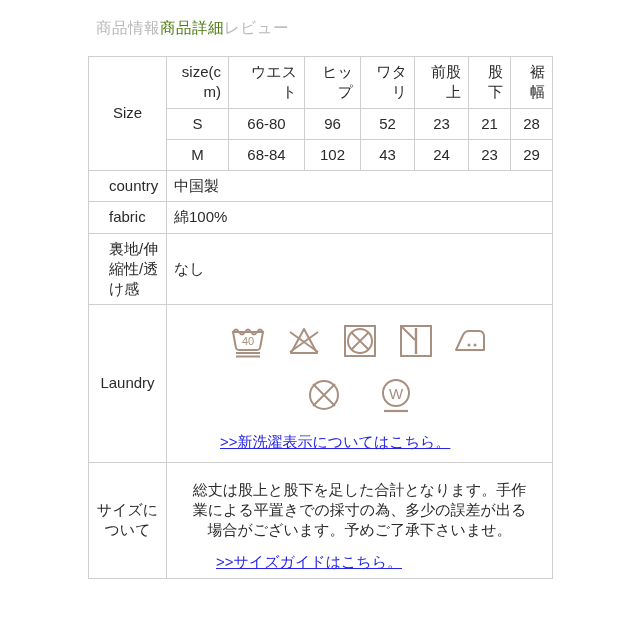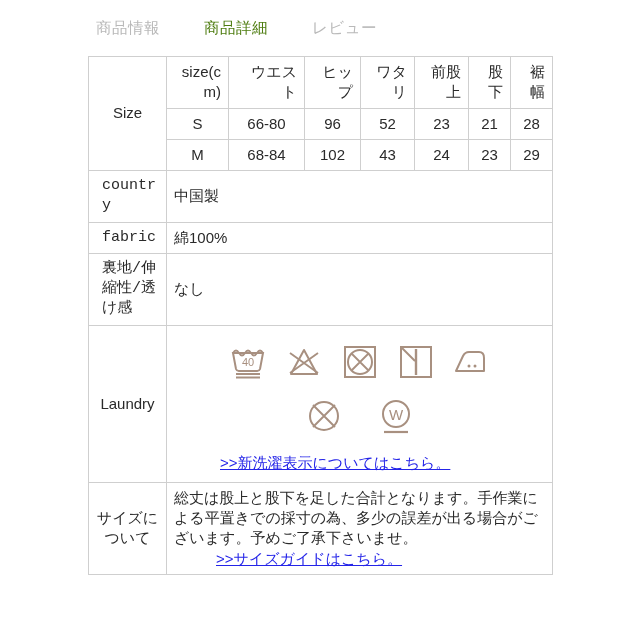--- a/index.html
+++ b/index.html
@@ -15,21 +15,20 @@
     overflow: hidden;
   }
 
   
   .tabbar {
     display: flex;
     align-items: center;
     height: 56px;
     padding: 0 14px 0 96px;
     box-sizing: border-box;
-    gap: 44px;
   }
   .tab {
     font-size: 15.5px;
     letter-spacing: 0.5px;
     color: #b9b9b9;
     white-space: nowrap;
     cursor: pointer;
   }
   .tab.active {
     color: #4d7c0f;
@@ -66,22 +65,21 @@
   .col-rise    { width: 54px; }
   .col-inseam  { width: 42px; }
   .col-hem     { width: 42px; }
 
   td.label {
     text-align: center;
     vertical-align: middle;
   }
   td.label.left {
     text-align: left;
-    padding-left: 13px;
-    font-family: Liberation Mono, monospace;
+    padding-left: 20px;
   }
   td.center {
     text-align: center;
   }
   td.value {
     text-align: left;
     padding-left: 10px;
   }
   td.size-head {
     text-align: right;
@@ -126,21 +124,22 @@
   .link-wrap {
     padding-left: 4px;
   }
 
   td.note {
     padding: 6px 8px 8px 10px;
     line-height: 1.45;
     font-size: 15px;
   }
   .note p {
-    margin: 0;
+    margin: 12px;
+    text-align: center;
   }
 </style>
 </head>
 <body>
 
 <div class="tabbar">
   <div class="tab">商品情報</div>
   <div class="tab active">商品詳細</div>
   <div class="tab">レビュー</div>
 </div>

